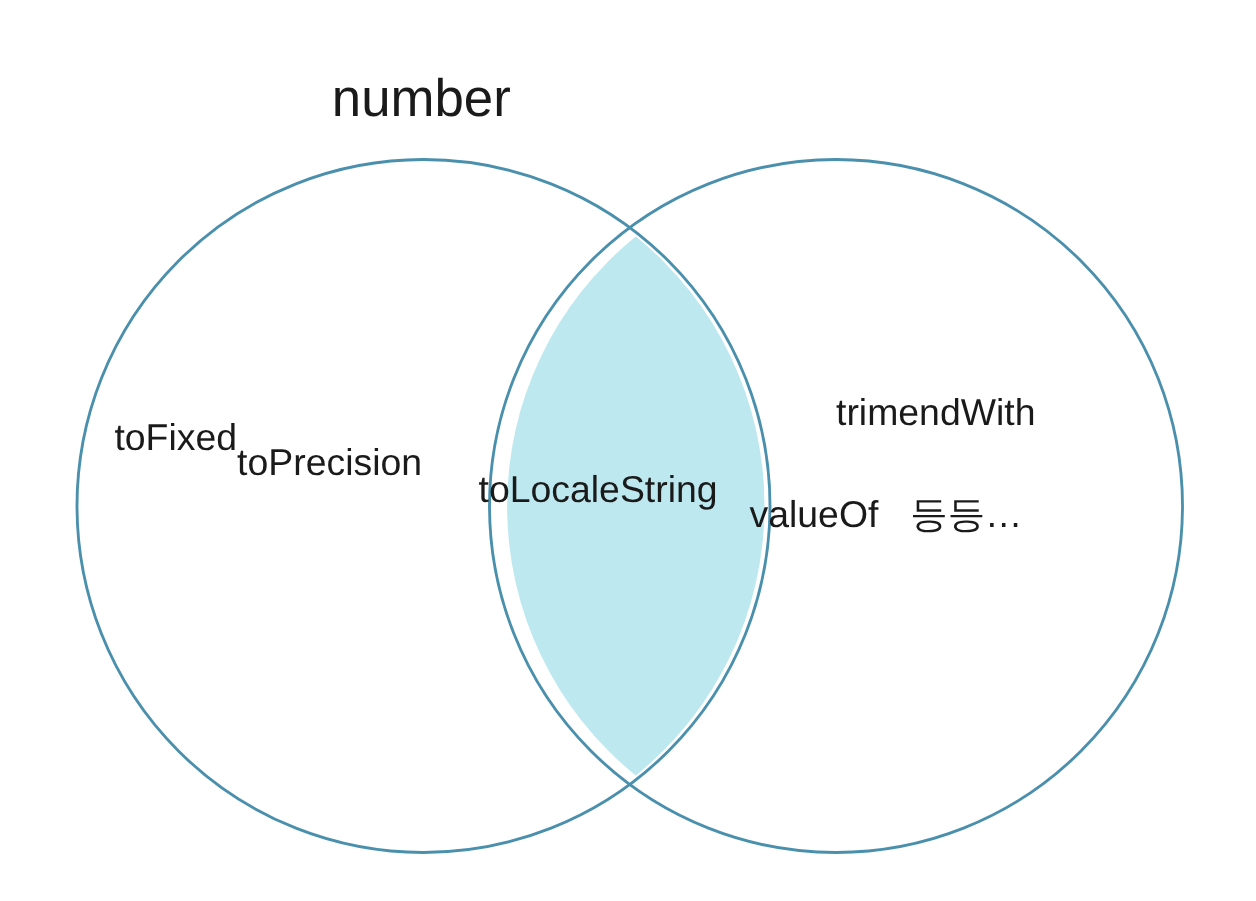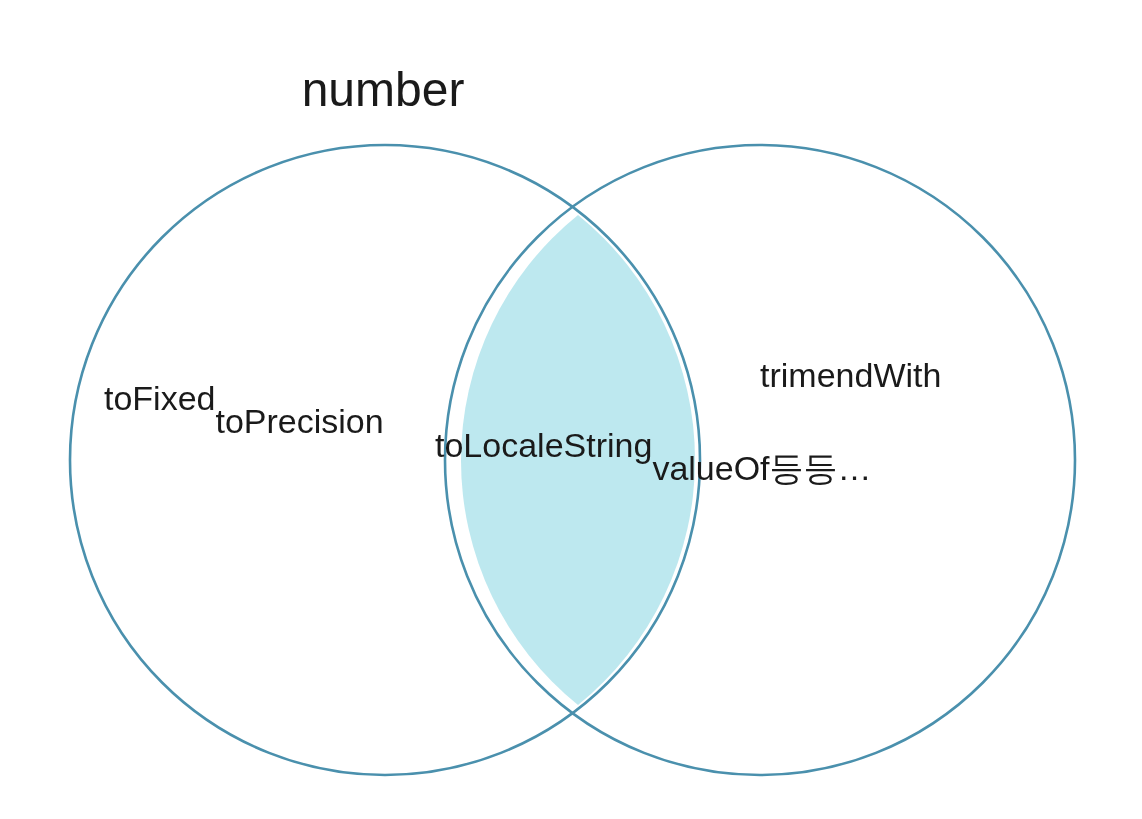--- a/index.html
+++ b/index.html
@@ -72,20 +72,21 @@
     left: 760px;
     top: 358px;
     width: 280px;
   }
   #right-members .member-item + .member-item {
   }
   #intersection-members {
     left: 435px;
     top: 405px;
     width: 300px;
+    gap: 29px;
   }
   #intersection-members .member-item + .member-item {
     margin-top: 46px;
   }
 </style>
 </head>
 <body>
 
 <div id="venn-stage">
 

